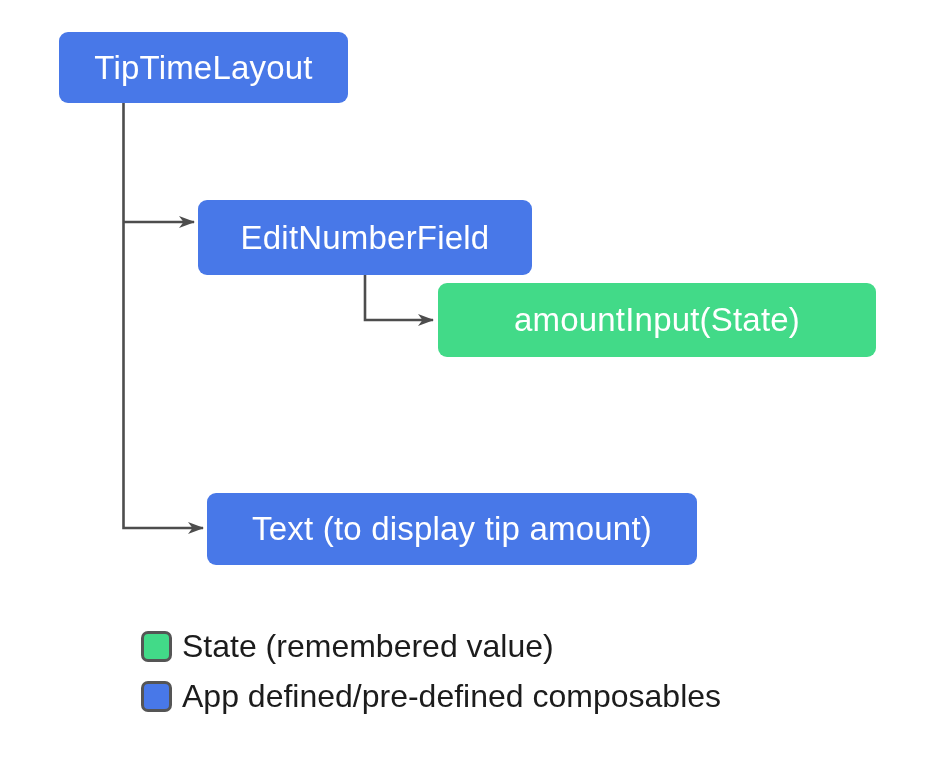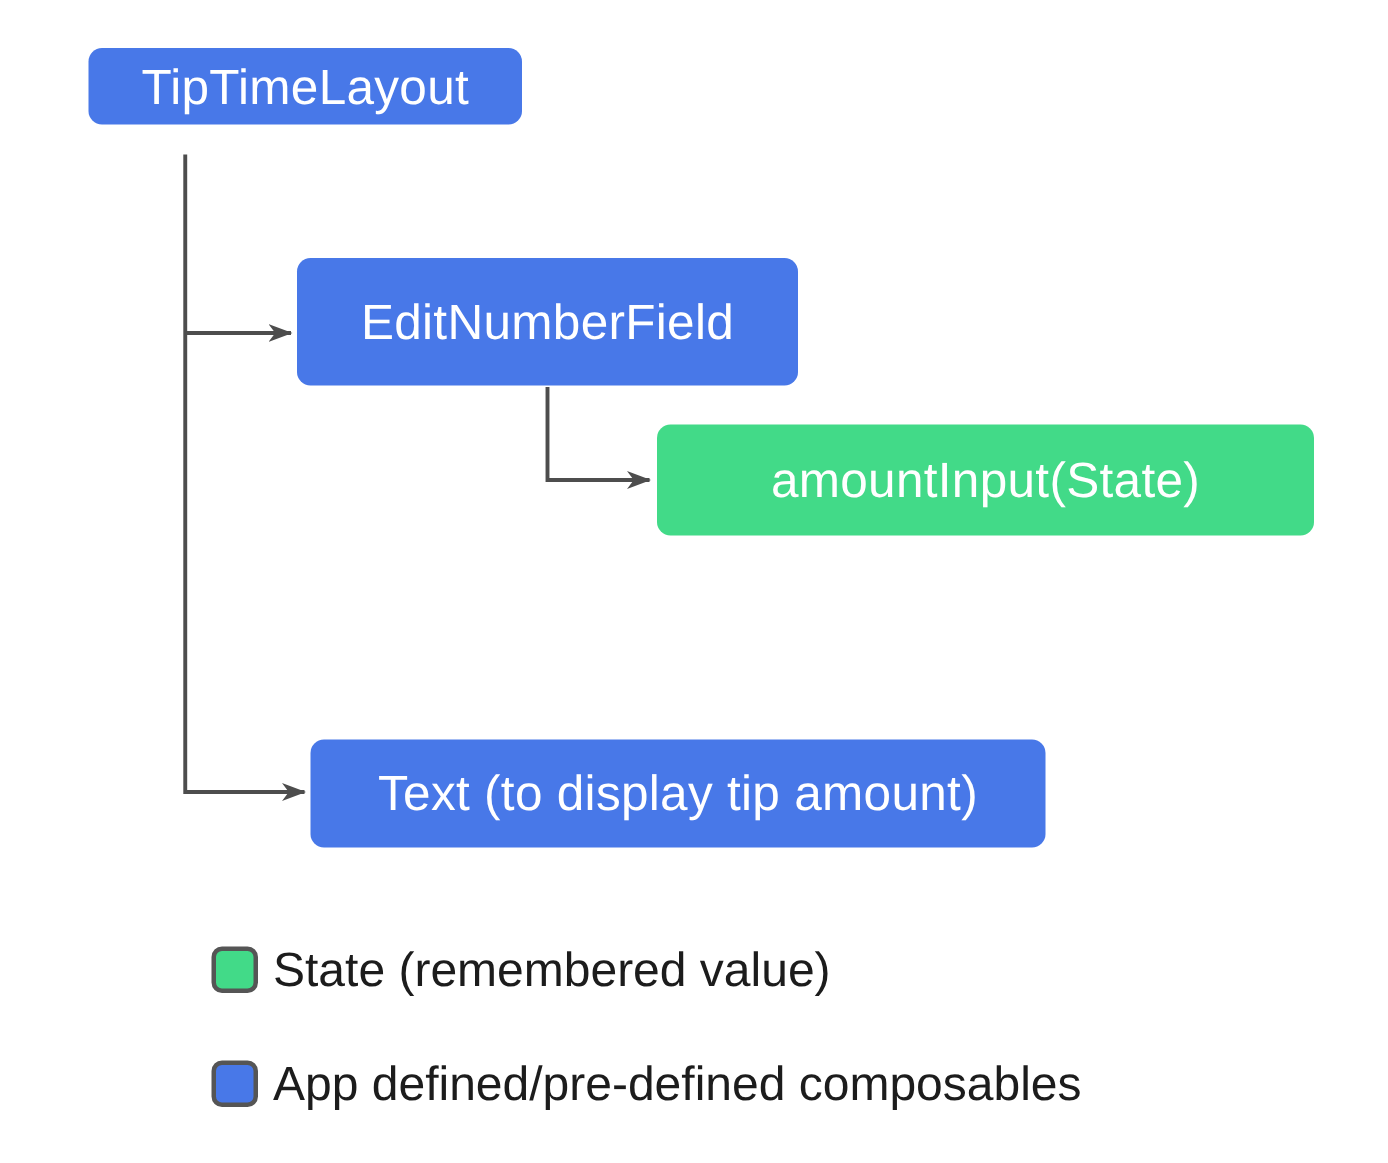--- a/index.html
+++ b/index.html
@@ -49,21 +49,21 @@
     position: absolute;
     left: 141px;
     top: 631px;
   }
   .legend-item {
     display: flex;
     align-items: center;
     height: 30px;
   }
   .legend-item + .legend-item {
-    margin-top: 46px;
+    margin-top: 20px;
   }
   .legend-swatch {
     width: 25px;
     height: 25px;
     border: 3px solid var(--legend-swatch-border, #555555);
     border-radius: 7px;
     flex: 0 0 auto;
   }
   .legend-swatch.state      { background: var(--state, #42da88); }
   .legend-swatch.composable { background: var(--composable, #4878e8); }
@@ -86,25 +86,25 @@
       </marker>
     </defs>
 
     <path d="M123.5,103 L123.5,528 L203,528" marker-end="url(#arrow)"></path>
 
     <path d="M123.5,222 L194,222" marker-end="url(#arrow)"></path>
 
     <path d="M365,258 L365,320 L433,320" marker-end="url(#arrow)"></path>
   </svg>
 
-  <div class="node composable" style="left:59px;  top:32px;  width:289px; height:51px;">
+  <div class="node composable" style="left:59px;  top:32px;  width:289px; height:71px;">
     <span>TipTimeLayout</span>
   </div>
 
-  <div class="node composable" style="left:198px; top:172px; width:334px; height:85px;">
+  <div class="node composable" style="left:198px; top:200px; width:334px; height:75px;">
     <span>EditNumberField</span>
   </div>
 
   <div class="node state" style="left:438px; top:283px; width:438px; height:74px;">
     <span>amountInput(State)</span>
   </div>
 
   <div class="node composable" style="left:207px; top:493px; width:490px; height:72px;text-align:right;">
     <span>Text (to display tip amount)</span>
   </div>

